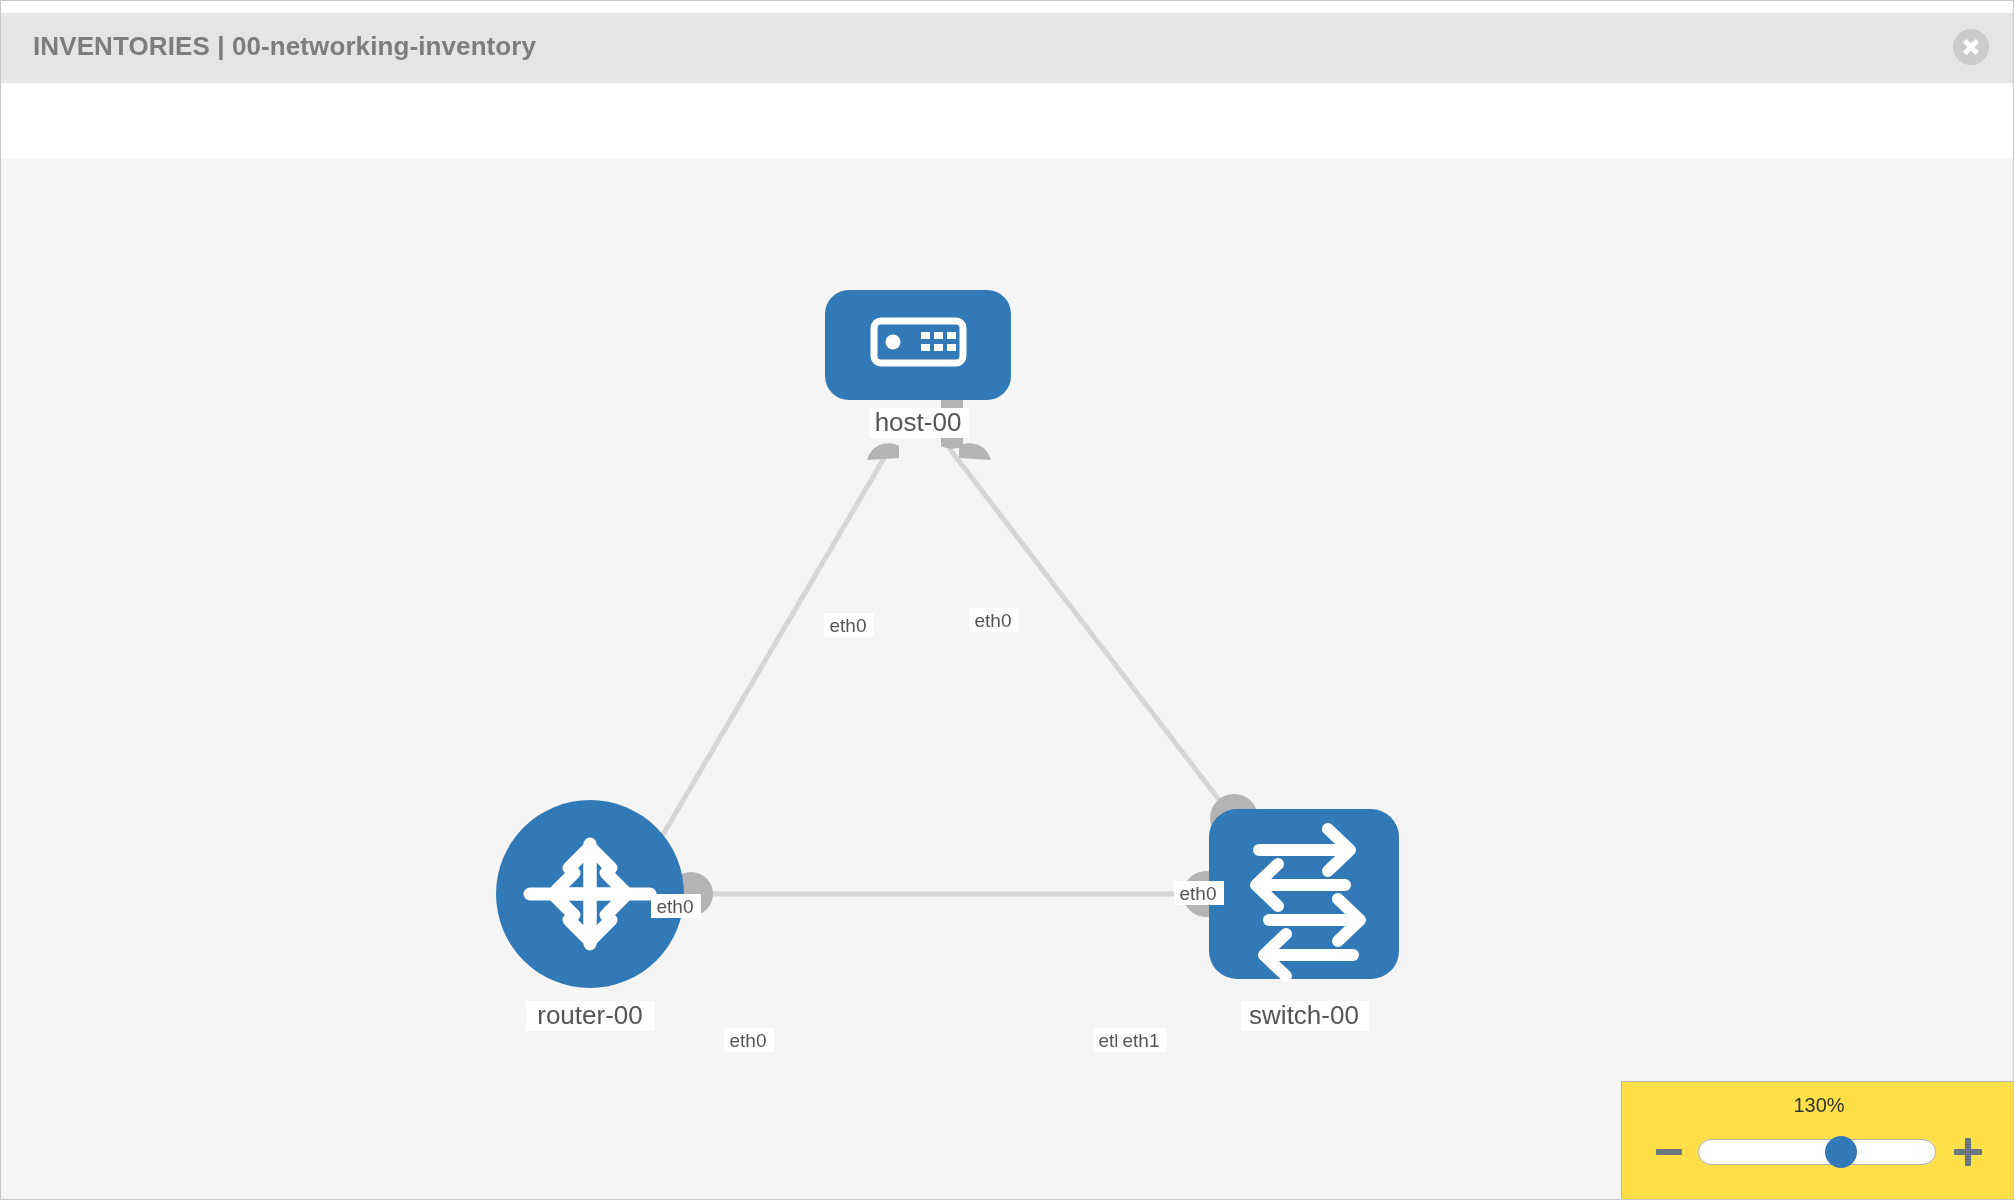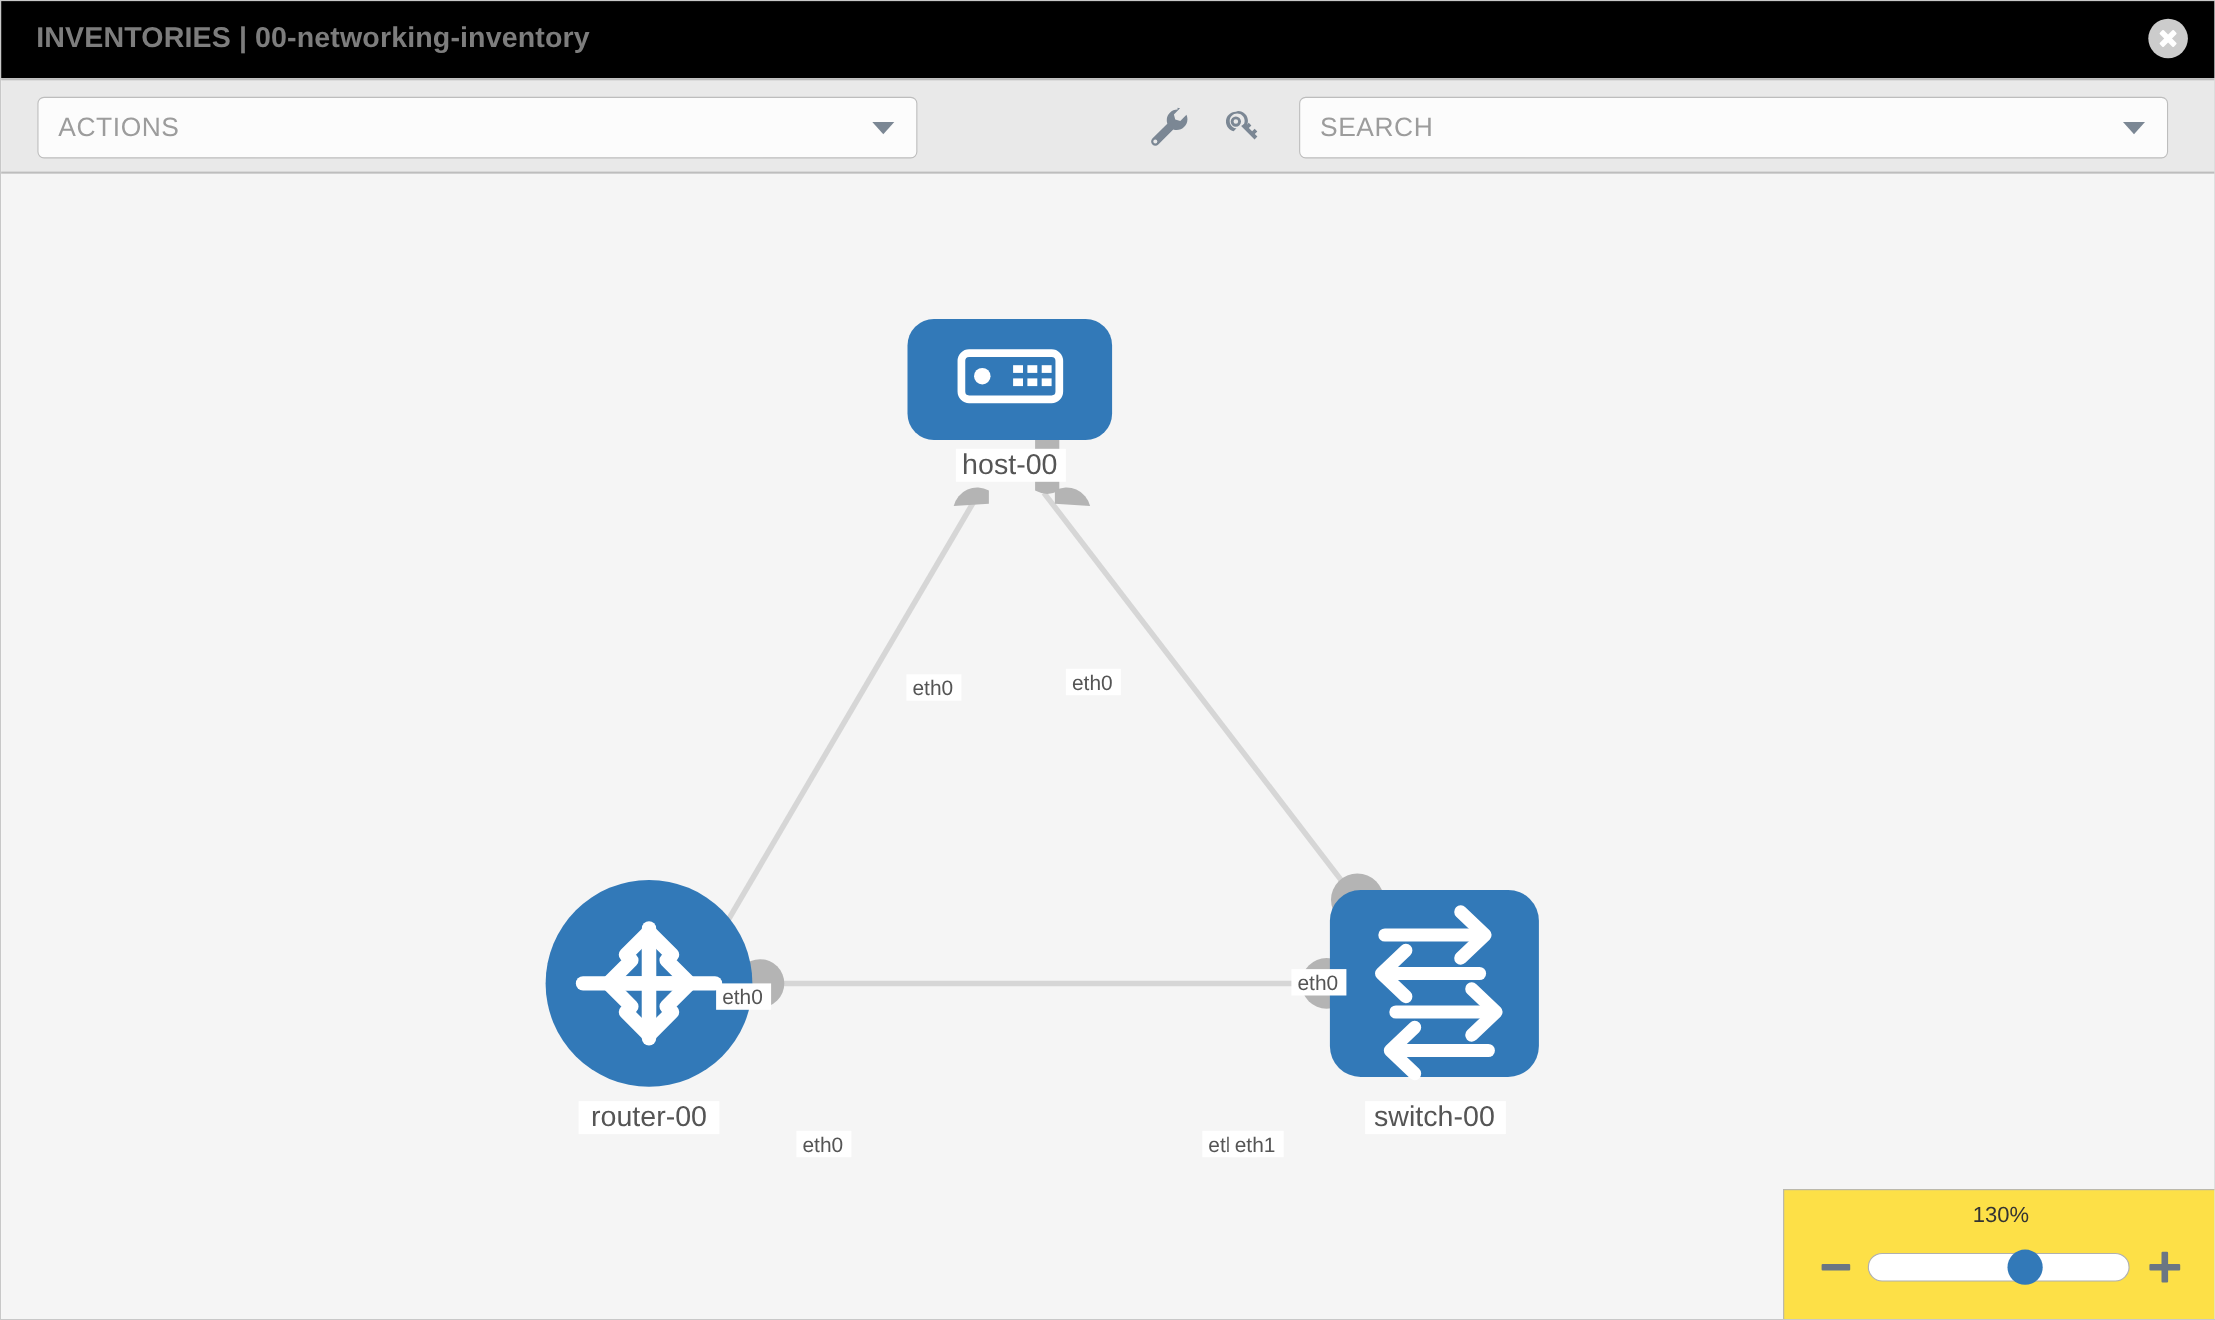--- a/index.html
+++ b/index.html
@@ -19,24 +19,24 @@
     height: 1200px;
     box-sizing: border-box;
     border: 1px solid #c8c8c8;
     background: #ffffff;
     overflow: hidden;
   }
 
   
   .header {
     position: absolute;
-    left: 0; top: 0;
+    left: 0; top: 12px;
     width: 2014px;
     height: 70px;
-    background: #000000;
+    background: #e5e5e5;
     box-sizing: border-box;
   }
   .header-title {
     position: absolute;
     left: 32px;
     top: 18px;
     font-size: 26px;
     font-weight: bold;
     color: #7d7d7d;
     letter-spacing: 0.1px;
@@ -255,47 +255,20 @@
 </head>
 <body>
 
 <div id="app">
 
   <div class="header">
     <div class="header-title">INVENTORIES | 00-networking-inventory</div>
     <div class="close-btn"></div>
   </div>
 
-  <div class="toolbar">
-
-    <div class="actions-select">
-      <span class="actions-label">ACTIONS</span>
-      <span class="caret"></span>
-    </div>
-
-    <div class="tool-icon wrench">
-      <svg width="42" height="42" viewBox="0 0 42 42" aria-hidden="true">
-        <path d="M30.5 4.5c-5.4 0-9.8 4.4-9.8 9.8 0 1.1 0.2 2.1 0.5 3.1L7.6 30.9c-1.5 1.5-1.5 3.9 0 5.4 1.5 1.5 3.9 1.5 5.4 0L26.6 22.7c1 0.3 2 0.5 3.1 0.5 5.4 0 9.8-4.4 9.8-9.8 0-1.5-0.3-2.9-0.9-4.1l-5.6 5.6-4.6-1.2-1.2-4.6 5.6-5.6c-0.8-0.4-1.7-0.6-2.3-0.6z" fill="#7b8794"></path>
-        <circle cx="10.3" cy="33.6" r="1.8" fill="#e9e9e9"></circle>
-      </svg>
-    </div>
-
-    <div class="tool-icon key">
-      <svg width="42" height="42" viewBox="0 0 42 42" aria-hidden="true">
-        <path d="M16.5 6.5c-5 0-9 4-9 9 0 4.3 3 7.9 7 8.8l0 0 2.6-2.6c-3.5-0.3-6.2-3.2-6.2-6.8 0-3.8 3.1-6.8 6.8-6.8 3.8 0 6.8 3.1 6.8 6.8 0 1.4-0.4 2.7-1.2 3.8l2.2 2.2c1.3-1.7 2-3.8 2-6.1 0-5-4-9-9-9z" fill="#7b8794"></path>
-        <path d="M21.3 19.6 l12.2 12.2 2.6-2.6 -2.4-2.4 2.3-2.3 -2.4-2.4 -2.3 2.3 -3.0-3.0 2.3-2.3 -2.4-2.4 -2.3 2.3 -1.6-1.6z" fill="#7b8794"></path>
-        <circle cx="16.5" cy="15.5" r="3.4" fill="none" stroke="#7b8794" stroke-width="2.6"></circle>
-      </svg>
-    </div>
-
-    <div class="search-select">
-      <span class="search-label">SEARCH</span>
-      <span class="caret"></span>
-    </div>
-  </div>
 
   <div class="canvas">
     <svg class="topology-svg" viewBox="0 0 2014 1043">
 
       <g>
 
         <line class="link-line" x1="889" y1="290" x2="660" y2="680"></line>
 
         <line class="link-line" x1="948" y1="290" x2="1232" y2="660"></line>
 

